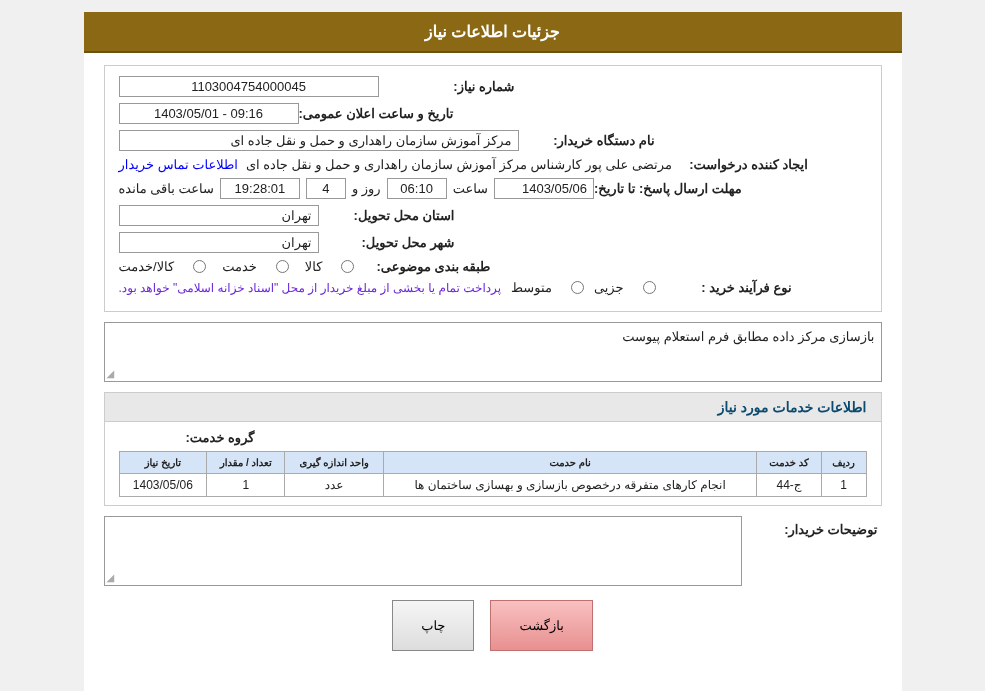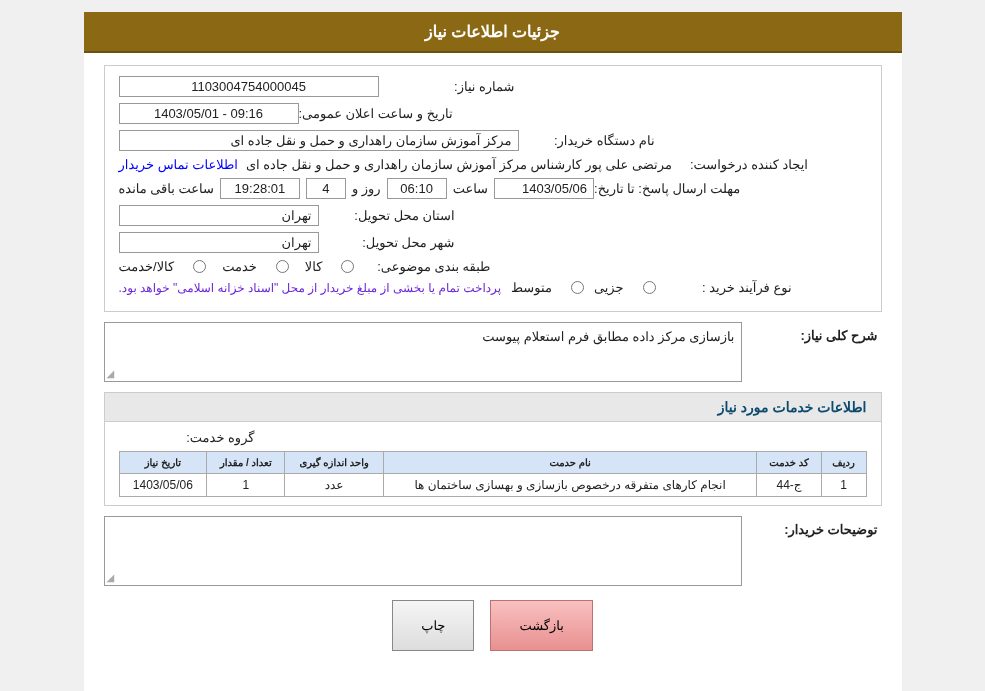--- a/index.html
+++ b/index.html
@@ -36,21 +36,21 @@
     }
     .row-line {
       display: flex;
       align-items: center;
       margin-bottom: 6px;
       justify-content: flex-end;
     }
     .label-col {
       min-width: 140px;
       text-align: right;
-      font-weight: normal;
+      font-weight: bold;
       padding-right: 4px;
       white-space: nowrap;
     }
     .value-box {
       background: #fff;
       border: 1px solid #999;
       padding: 2px 6px;
       min-width: 120px;
       text-align: right;
     }
@@ -231,21 +231,20 @@
             <input type="radio" name="purchase_type" style="">
             <span>متوسط</span>
           </div>
           <span class="purchase-desc">پرداخت تمام یا بخشی از مبلغ خریدار از محل "اسناد خزانه اسلامی" خواهد بود.</span>
         </div>
       </div>
 
     </div>
 
     <div style="display:flex; align-items:flex-start; margin-bottom:10px;">
-      <span class="label-col" style="font-weight:bold; padding-top:6px;">شرح کلی نیاز:</span>
       <div style="flex:1; position:relative;">
         <div style="border:1px solid #999; min-height:60px; background:#fff; padding:6px; text-align:right; position:relative;">
           <span>بازسازی مرکز داده مطابق فرم استعلام پیوست</span>
           <span style="position:absolute; bottom:2px; left:2px; color:#aaa; font-size:10px;">◢</span>
         </div>
       </div>
     </div>
 
     <div class="section-title">اطلاعات خدمات مورد نیاز</div>
 

